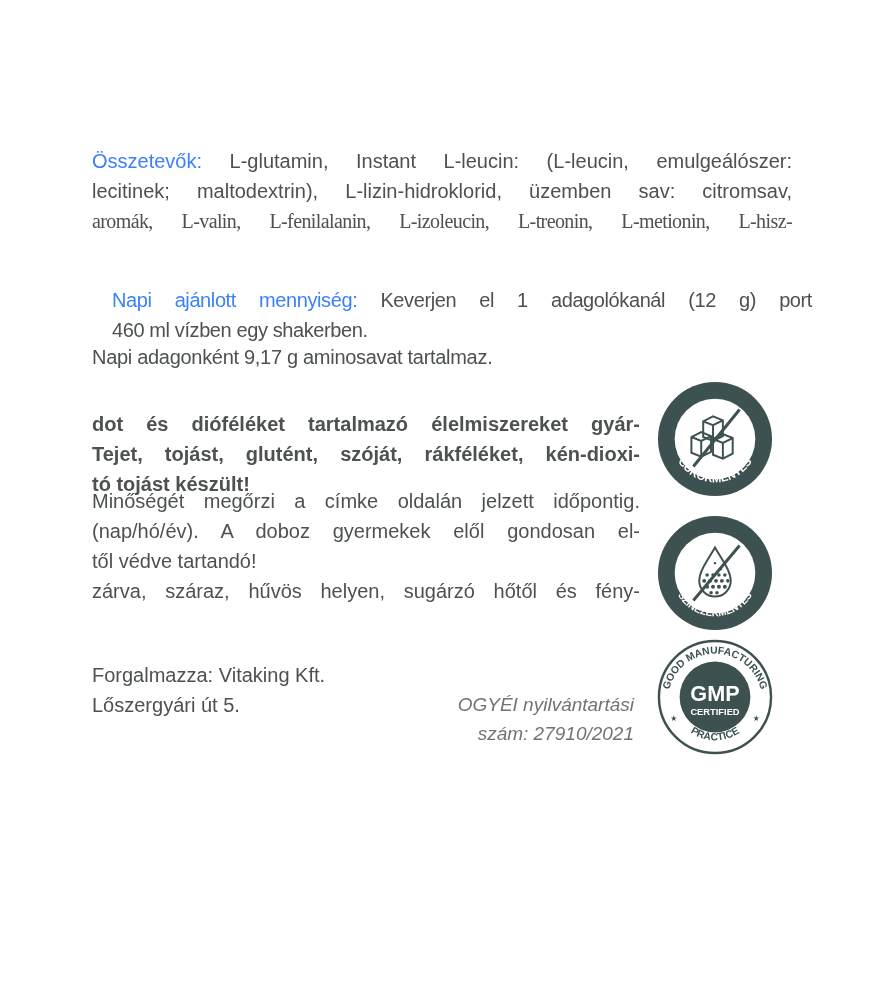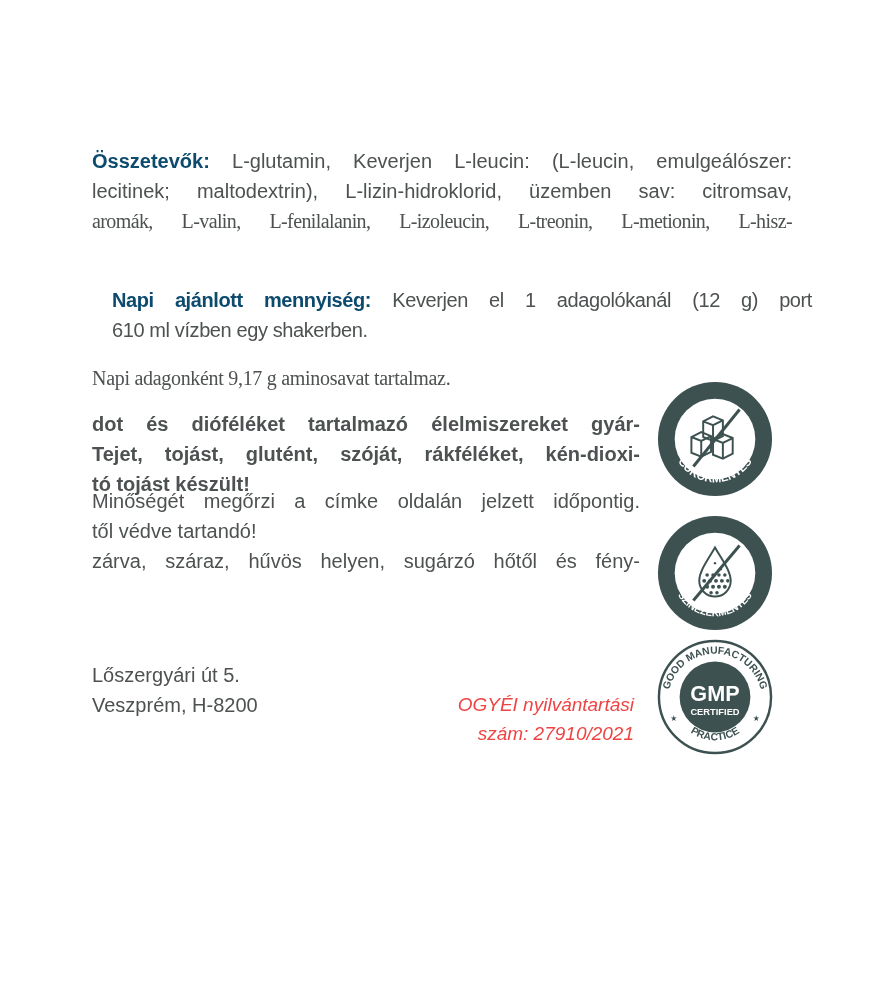--- a/index.html
+++ b/index.html
@@ -1,65 +1,66 @@
 <!DOCTYPE html>
 <html><head>
   <meta charset="utf-8">
   <style>
     html, body { margin: 0; padding: 0; background: #ffffff; }
     body { width: 870px; height: 1000px; position: relative; overflow: hidden;
            font-family: "Liberation Sans", sans-serif; color: #4d5151; }
     .para { position: absolute; left: 92px; font-size: 20px; line-height: 30px; margin: 0; }
     .line { display: block; white-space: nowrap; }
     .just { text-align: justify; text-align-last: justify; }
-    b { font-weight: bold; color: #0c4a6e; }
+    b { font-weight: normal; color: #3b82f6; }
     .ingr { top: 146px; width: 700px; }
     .dose { top: 285px; width: 700px; letter-spacing: -0.4px; margin-left: 20px; }
-    .amino { top: 363px; width: 560px; letter-spacing: -0.3px; font-family: Liberation Serif, serif; }
+    .amino { top: 342px; width: 560px; letter-spacing: -0.3px; }
     .allergen { top: 409px; width: 548px; font-weight: bold; }
     .storage { top: 486px; width: 548px; }
     .distrib { top: 660px; width: 330px; }
     .reg { position: absolute; left: 400px; top: 690px; width: 234px; font-size: 19px; line-height: 29px;
-           font-style: italic; text-align: right; color: #ef4444; }
+           font-style: italic; text-align: right; color: #737373; }
     .badge { position: absolute; width: 118px; height: 118px; }
     .b1 { left: 656px; top: 380px; }
     .b2 { left: 656px; top: 514px; }
     .b3 { left: 656px; top: 638px; }
   </style>
 </head>
 <body>
 
 <div class="para ingr">
-  <span class="line just"><b>Összetevők:</b><span> L-glutamin, Keverjen L-leucin: (L-leucin, emulgeálószer:</span></span>
+  <span class="line just"><b>Összetevők:</b><span> L-glutamin, Instant L-leucin: (L-leucin, emulgeálószer:</span></span>
   <span class="line just">lecitinek; maltodextrin), L-lizin-hidroklorid, üzemben sav: citromsav,</span>
   <span class="line just" style="letter-spacing:-0.6px;font-family:Liberation Serif, serif;">aromák, L-valin, L-fenilalanin, L-izoleucin, L-treonin, L-metionin, L-hisz-</span>
 </div>
 
 <div class="para dose">
   <span class="line just"><b>Napi ajánlott mennyiség:</b><span> Keverjen el 1 adagolókanál (12 g) port</span></span>
-  <span class="line">610 ml vízben egy shakerben.</span>
+  <span class="line">460 ml vízben egy shakerben.</span>
 </div>
 
 <div class="para amino">Napi adagonként 9,17 g aminosavat tartalmaz.</div>
 
 <div class="para allergen">
   <span class="line just">dot és dióféléket tartalmazó élelmiszereket gyár-</span>
   <span class="line just">Tejet, tojást, glutént, szóját, rákféléket, kén-dioxi-</span>
   <span class="line">tó tojást készült!</span>
 </div>
 
 <div class="para storage">
   <span class="line just">Minőségét megőrzi a címke oldalán jelzett időpontig.</span>
+  <span class="line just">(nap/hó/év). A doboz gyermekek elől gondosan el-</span>
   <span class="line">től védve tartandó!</span>
   <span class="line just">zárva, száraz, hűvös helyen, sugárzó hőtől és fény-</span>
 </div>
 
 <div class="para distrib">
+  <span class="line">Forgalmazza: Vitaking Kft.</span>
   <span class="line">Lőszergyári út 5.</span>
-  <span class="line">Veszprém, H-8200</span>
 </div>
 
 <div class="reg">
   <span class="line">OGYÉI nyilvántartási</span>
   <span class="line">szám: 27910/2021</span>
 </div>
 
 <svg class="badge b1" viewBox="0 0 120 120">
   <defs>
     <path id="arcTop1" d="M 28 60 A 32 32 0 0 1 92 60"></path>

